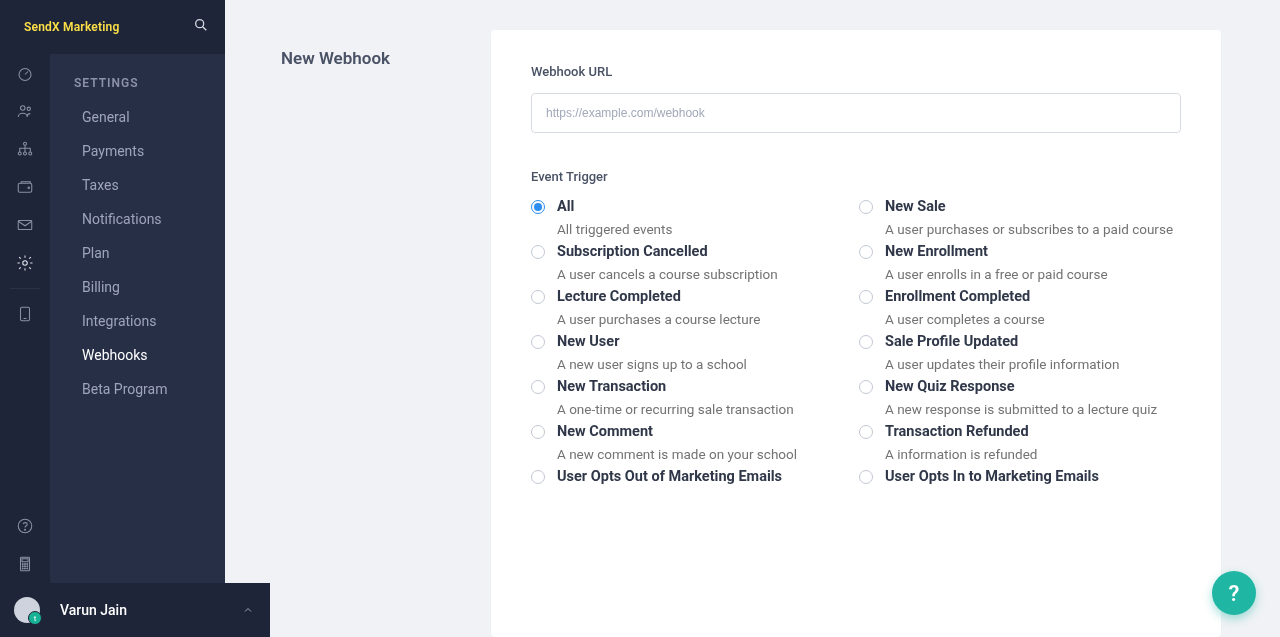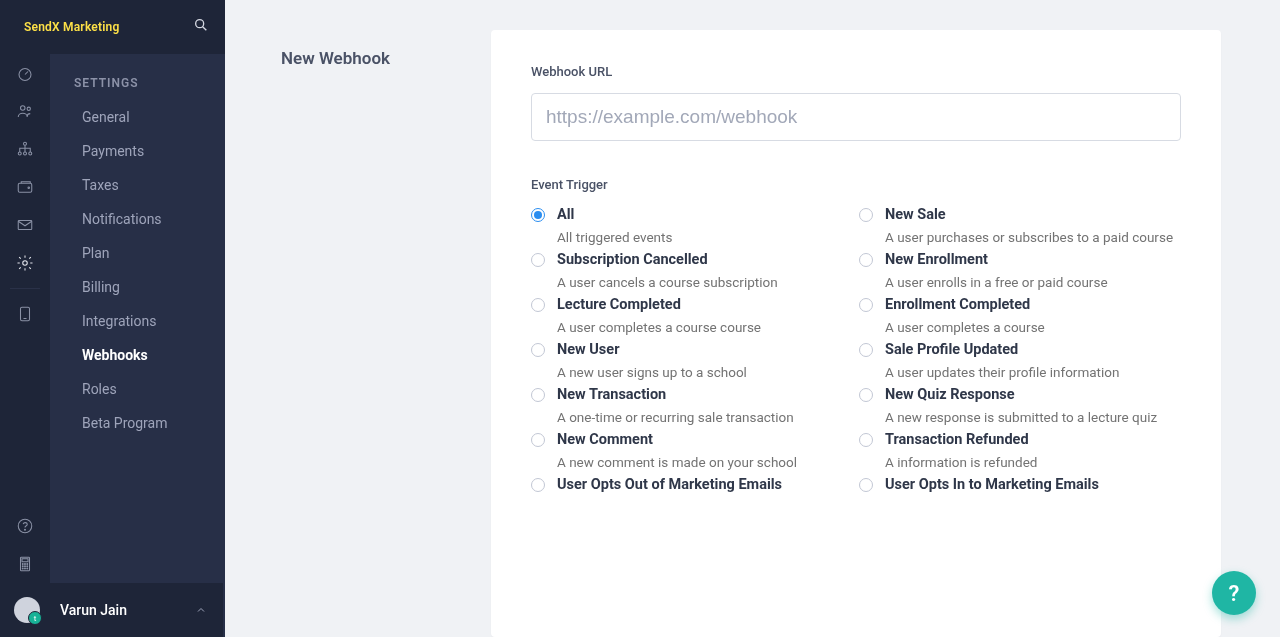--- a/index.html
+++ b/index.html
@@ -63,26 +63,26 @@
   color: #8c92a8;
   padding: 22px 24px 10px 24px;
   font-weight: 600;
 }
 .sidebar-item {
   padding: 9px 32px;
   font-size: 14px;
   color: #9ea4ba;
   cursor: pointer;
 }
-.sidebar-item.active { color: #ffffff; font-weight: 700; }
+.sidebar-item.active { color: #ffffff; font-weight: 400; }
 .sidebar-footer {
   margin-top: auto;
   background: #1e2538;
   margin-left: -50px;
-  width: 223px;
+  width: 270px;
   height: 54px;
   display: flex; align-items: center;
   padding: 0 16px 0 14px;
 }
 .avatar {
   width: 26px; height: 26px; border-radius: 50%;
   background: #cfd3dd;
   position: relative;
   margin-right: 20px;
   flex-shrink: 0;
@@ -129,21 +129,21 @@
   color: #4a5266;
   font-size: 13px;
   font-weight: 500;
   margin-bottom: 14px;
 }
 .text-input {
   width: 100%;
   border: 1px solid #d7dbe3;
   border-radius: 4px;
   padding: 12px 14px;
-  font-size: 19px;
+  font-size: 12px;
   color: #4a5266;
   margin-bottom: 36px;
 }
 .text-input::placeholder { color: #a2a8b8; }
 .event-grid {
   display: grid;
   grid-template-columns: 1fr 1fr;
   column-gap: 40px;
   row-gap: 26px;
   gap: 6px;
@@ -279,21 +279,20 @@
     <div class="sidebar-section-title">SETTINGS</div>
     <div id="sidebar-items">
         <div class="sidebar-item">General</div>
         <div class="sidebar-item">Payments</div>
         <div class="sidebar-item">Taxes</div>
         <div class="sidebar-item">Notifications</div>
         <div class="sidebar-item">Plan</div>
         <div class="sidebar-item">Billing</div>
         <div class="sidebar-item">Integrations</div>
         <div class="sidebar-item active">Webhooks</div>
-        <div class="sidebar-item">Roles</div>
         <div class="sidebar-item">Beta Program</div>
       </div>
     <div class="sidebar-footer">
       <div class="avatar"></div>
       <div class="user-name">Varun Jain</div>
       <span class="chevron">
         <svg viewBox="0 0 24 24">
             <path d="M6 15l6-6 6 6"></path>
           </svg>
       </span>
@@ -333,21 +332,21 @@
             <div class="radio"></div>
             <div class="event-body">
               <div class="event-title">New Enrollment</div>
               <div class="event-desc">A user enrolls in a free or paid course</div>
             </div>
           </div>
           <div class="event-option">
             <div class="radio"></div>
             <div class="event-body">
               <div class="event-title">Lecture Completed</div>
-              <div class="event-desc">A user completes a course course</div>
+              <div class="event-desc">A user purchases a course lecture</div>
             </div>
           </div>
           <div class="event-option">
             <div class="radio"></div>
             <div class="event-body">
               <div class="event-title">Enrollment Completed</div>
               <div class="event-desc">A user completes a course</div>
             </div>
           </div>
           <div class="event-option">

